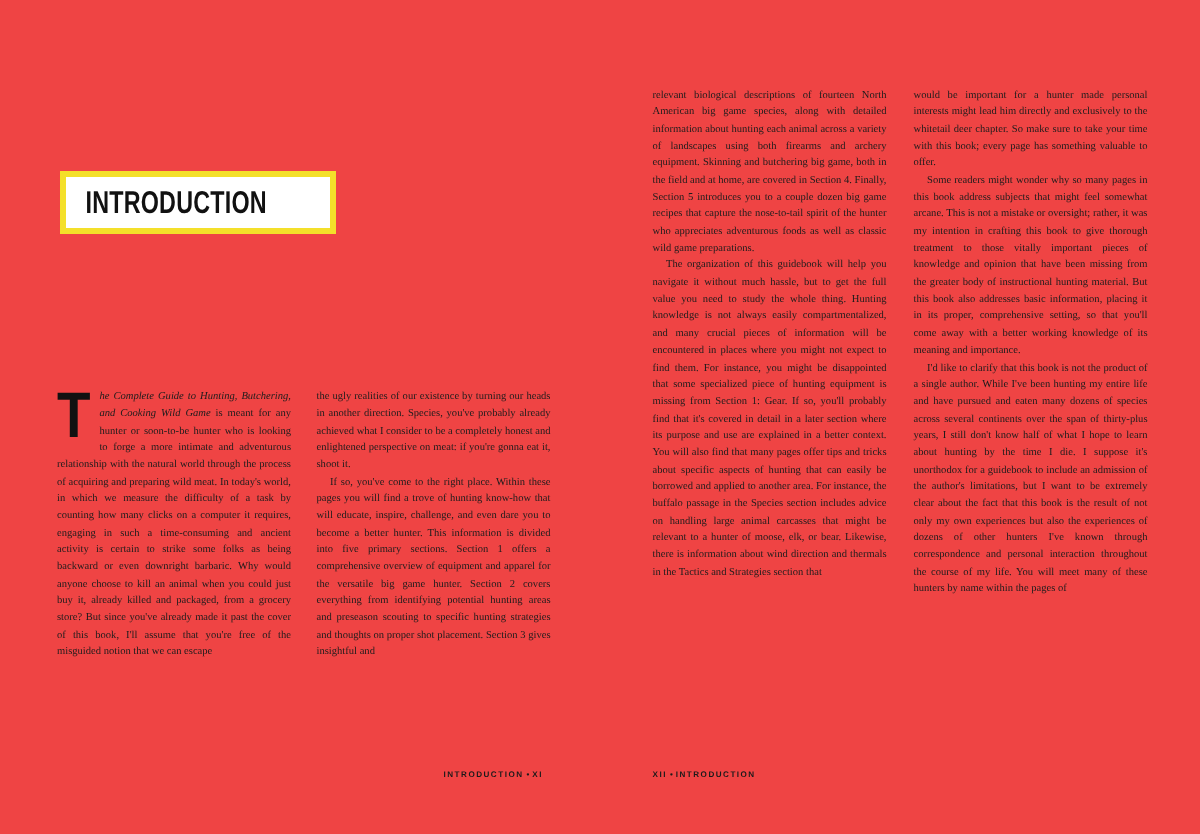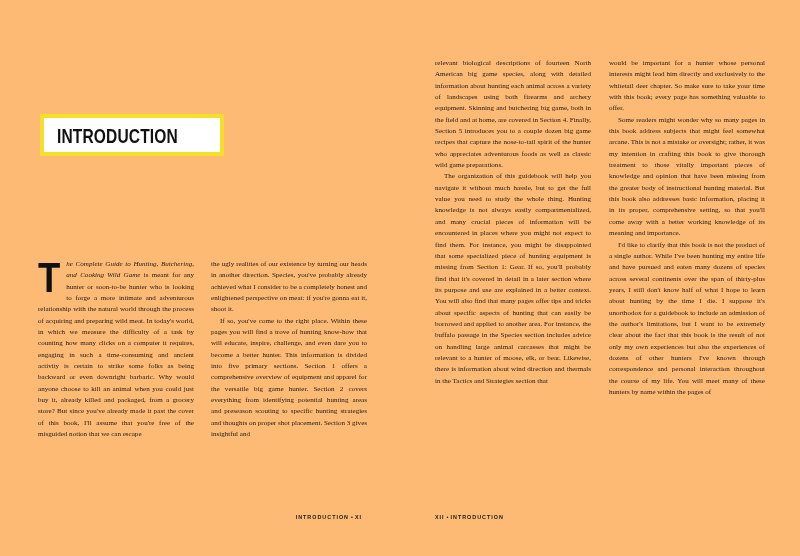--- a/index.html
+++ b/index.html
@@ -31,21 +31,21 @@
     bottom: 18px;
     width: 1px;
     background: #ececec;
   }
 
   .page {
     position: relative;
     width: 400px;
     height: 556px;
     box-sizing: border-box;
-    background: #fdba74;
+    background: #ef4444;
     text-decoration: underline;
   }
 
   .page-left  { padding: 0 38px 0 38px; }
   .page-right { padding: 0 38px 0 35px; }
 
   
   #title-plate-wrap {
     position: absolute;
     left: 40px;
@@ -179,21 +179,21 @@
   <div class="page page-right">
 
     <div class="cols">
 
       <div class="col">
         <p class="cont">relevant biological descriptions of fourteen North American big game species, along with detailed information about hunting each animal across a variety of landscapes using both firearms and archery equipment. Skinning and butchering big game, both in the field and at home, are covered in Section 4. Finally, Section 5 introduces you to a couple dozen big game recipes that capture the nose-to-tail spirit of the hunter who appreciates adventurous foods as well as classic wild game preparations.</p>
         <p>The organization of this guidebook will help you navigate it without much hassle, but to get the full value you need to study the whole thing. Hunting knowledge is not always easily compartmentalized, and many crucial pieces of information will be encountered in places where you might not expect to find them. For instance, you might be disappointed that some specialized piece of hunting equipment is missing from Section 1: Gear. If so, you'll probably find that it's covered in detail in a later section where its purpose and use are explained in a better context. You will also find that many pages offer tips and tricks about specific aspects of hunting that can easily be borrowed and applied to another area. For instance, the buffalo passage in the Species section includes advice on handling large animal carcasses that might be relevant to a hunter of moose, elk, or bear. Likewise, there is information about wind direction and thermals in the Tactics and Strategies section that</p>
       </div>
 
       <div class="col">
-        <p class="cont">would be important for a hunter whose personal interests might lead him directly and exclusively to the whitetail deer chapter. So make sure to take your time with this book; every page has something valuable to offer.</p>
+        <p class="cont">would be important for a hunter made personal interests might lead him directly and exclusively to the whitetail deer chapter. So make sure to take your time with this book; every page has something valuable to offer.</p>
         <p>Some readers might wonder why so many pages in this book address subjects that might feel somewhat arcane. This is not a mistake or oversight; rather, it was my intention in crafting this book to give thorough treatment to those vitally important pieces of knowledge and opinion that have been missing from the greater body of instructional hunting material. But this book also addresses basic information, placing it in its proper, comprehensive setting, so that you'll come away with a better working knowledge of its meaning and importance.</p>
         <p>I'd like to clarify that this book is not the product of a single author. While I've been hunting my entire life and have pursued and eaten many dozens of species across several continents over the span of thirty-plus years, I still don't know half of what I hope to learn about hunting by the time I die. I suppose it's unorthodox for a guidebook to include an admission of the author's limitations, but I want to be extremely clear about the fact that this book is the result of not only my own experiences but also the experiences of dozens of other hunters I've known through correspondence and personal interaction throughout the course of my life. You will meet many of these hunters by name within the pages of</p>
       </div>
 
     </div>
 
     <div class="footer footer-right">
       <span>XII</span><span class="dot">•</span><span>INTRODUCTION</span>
     </div>
 

